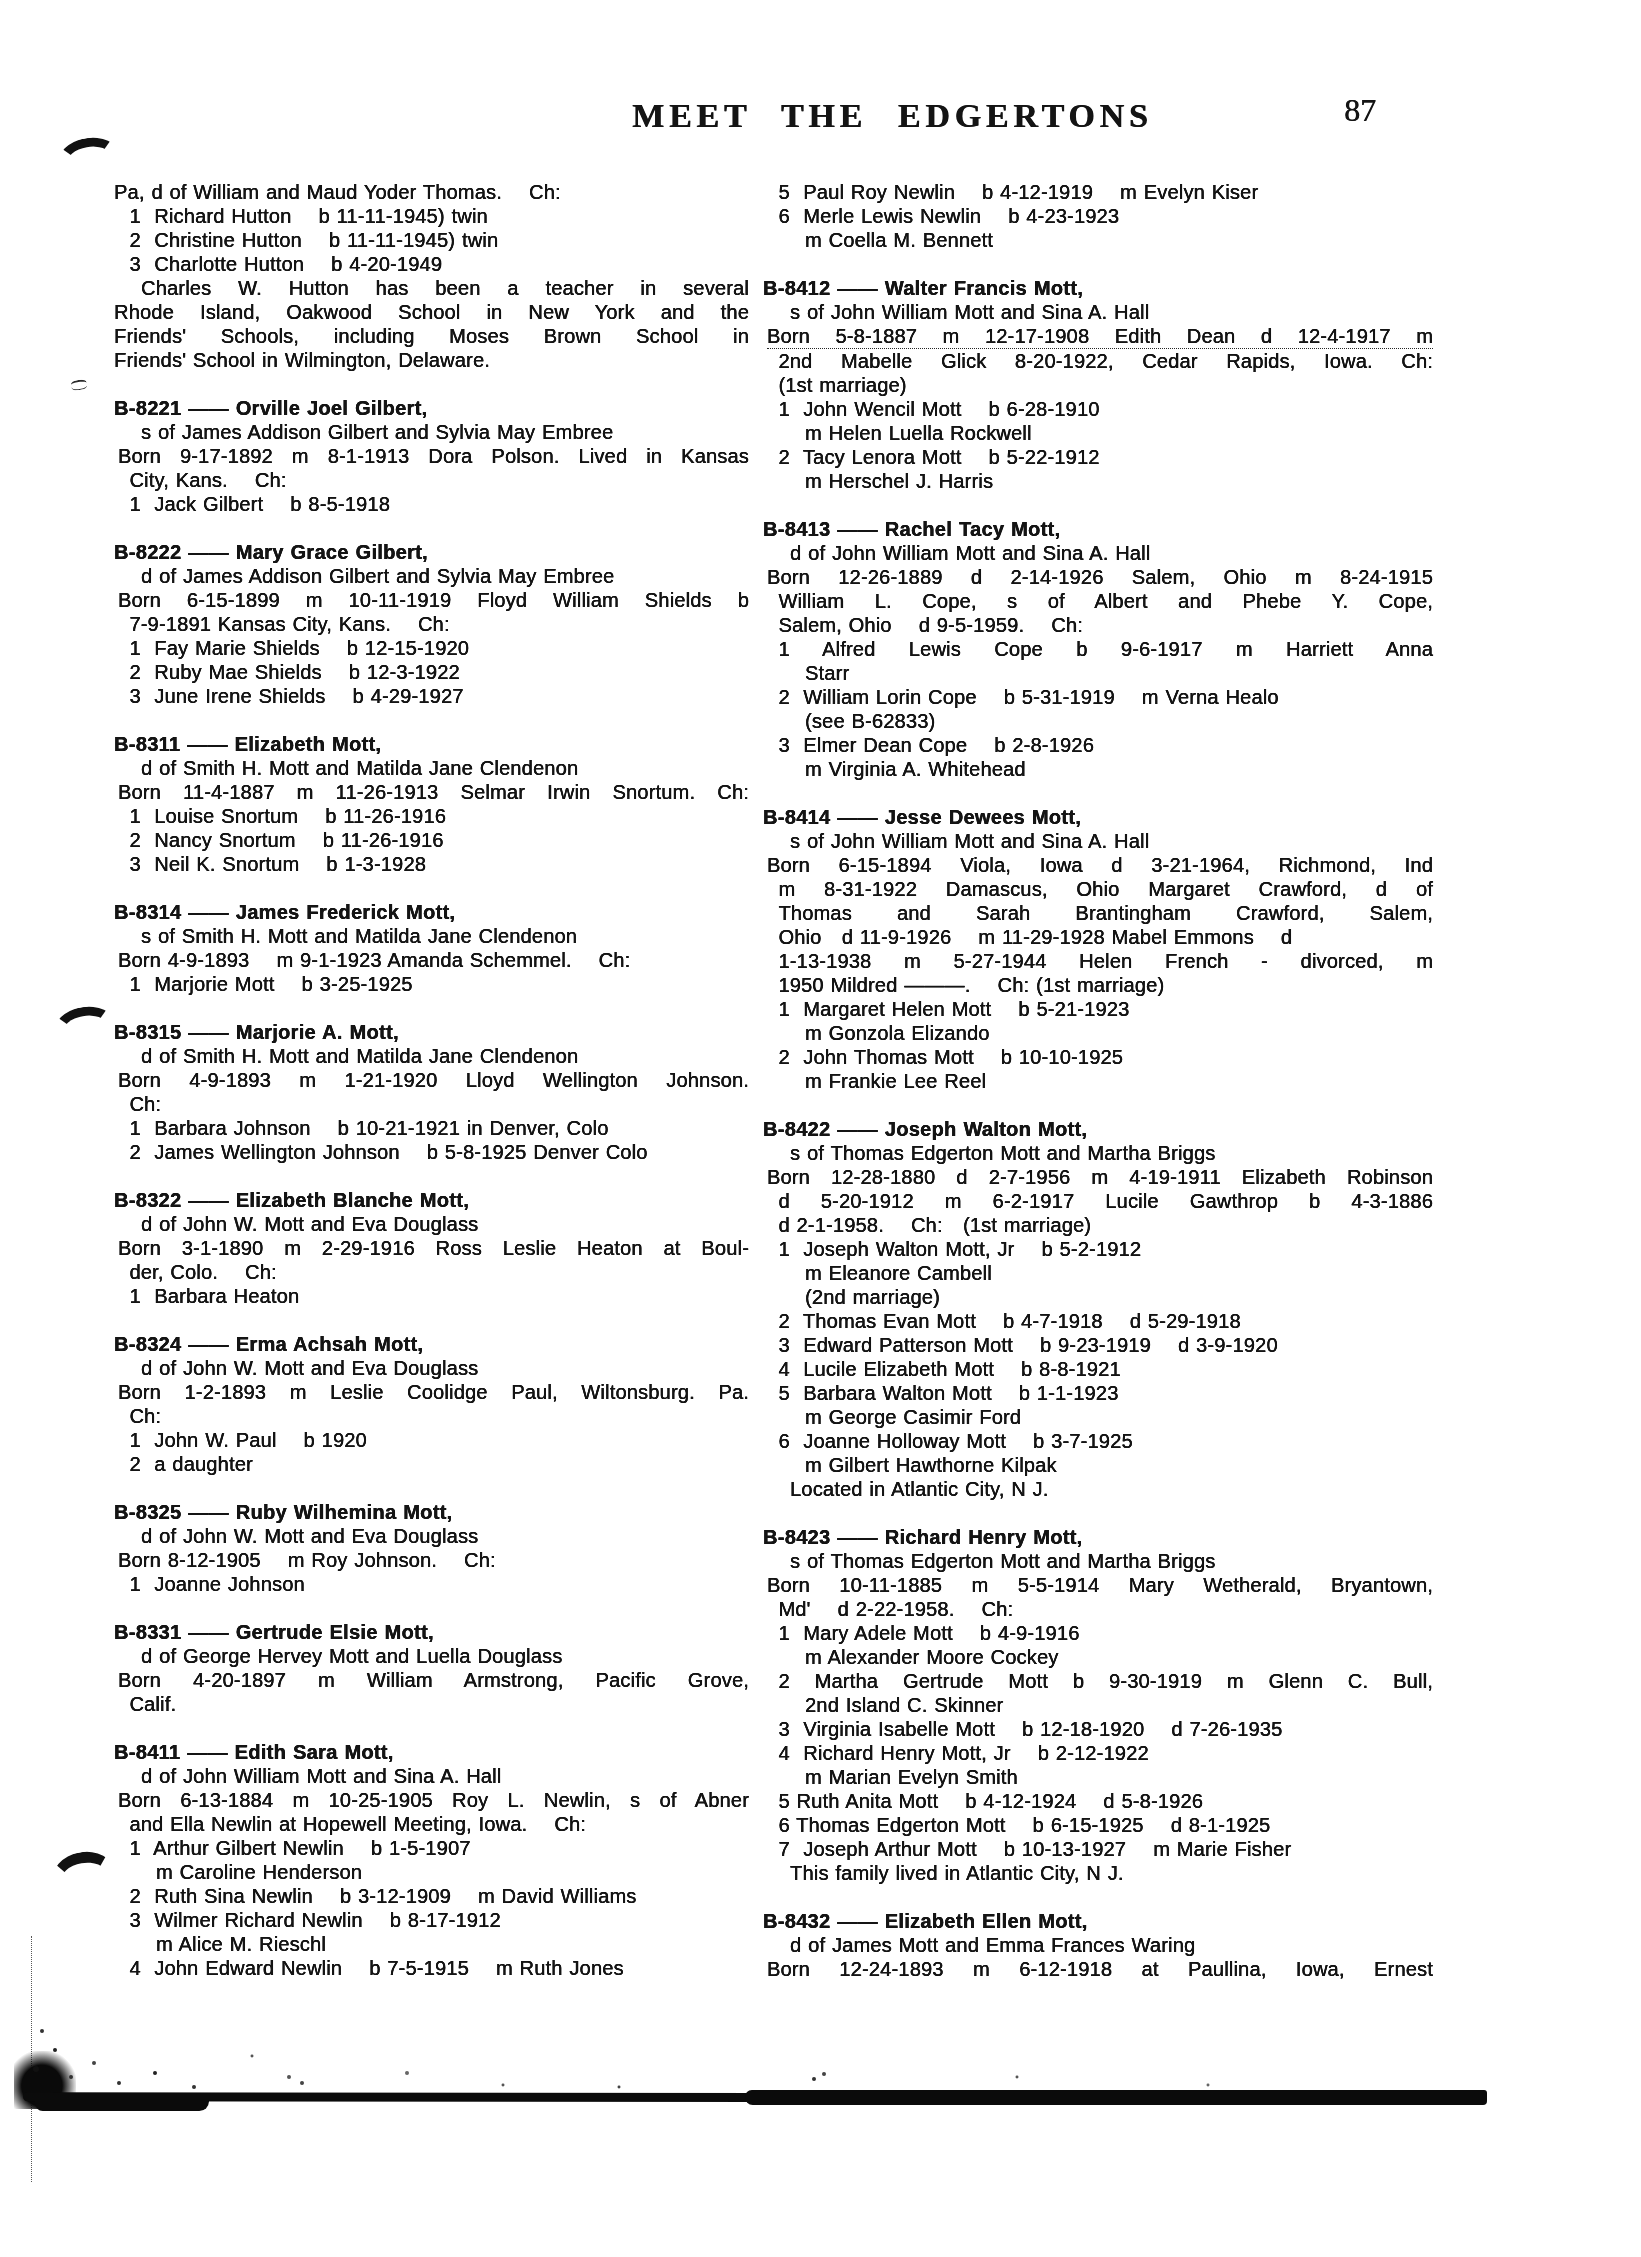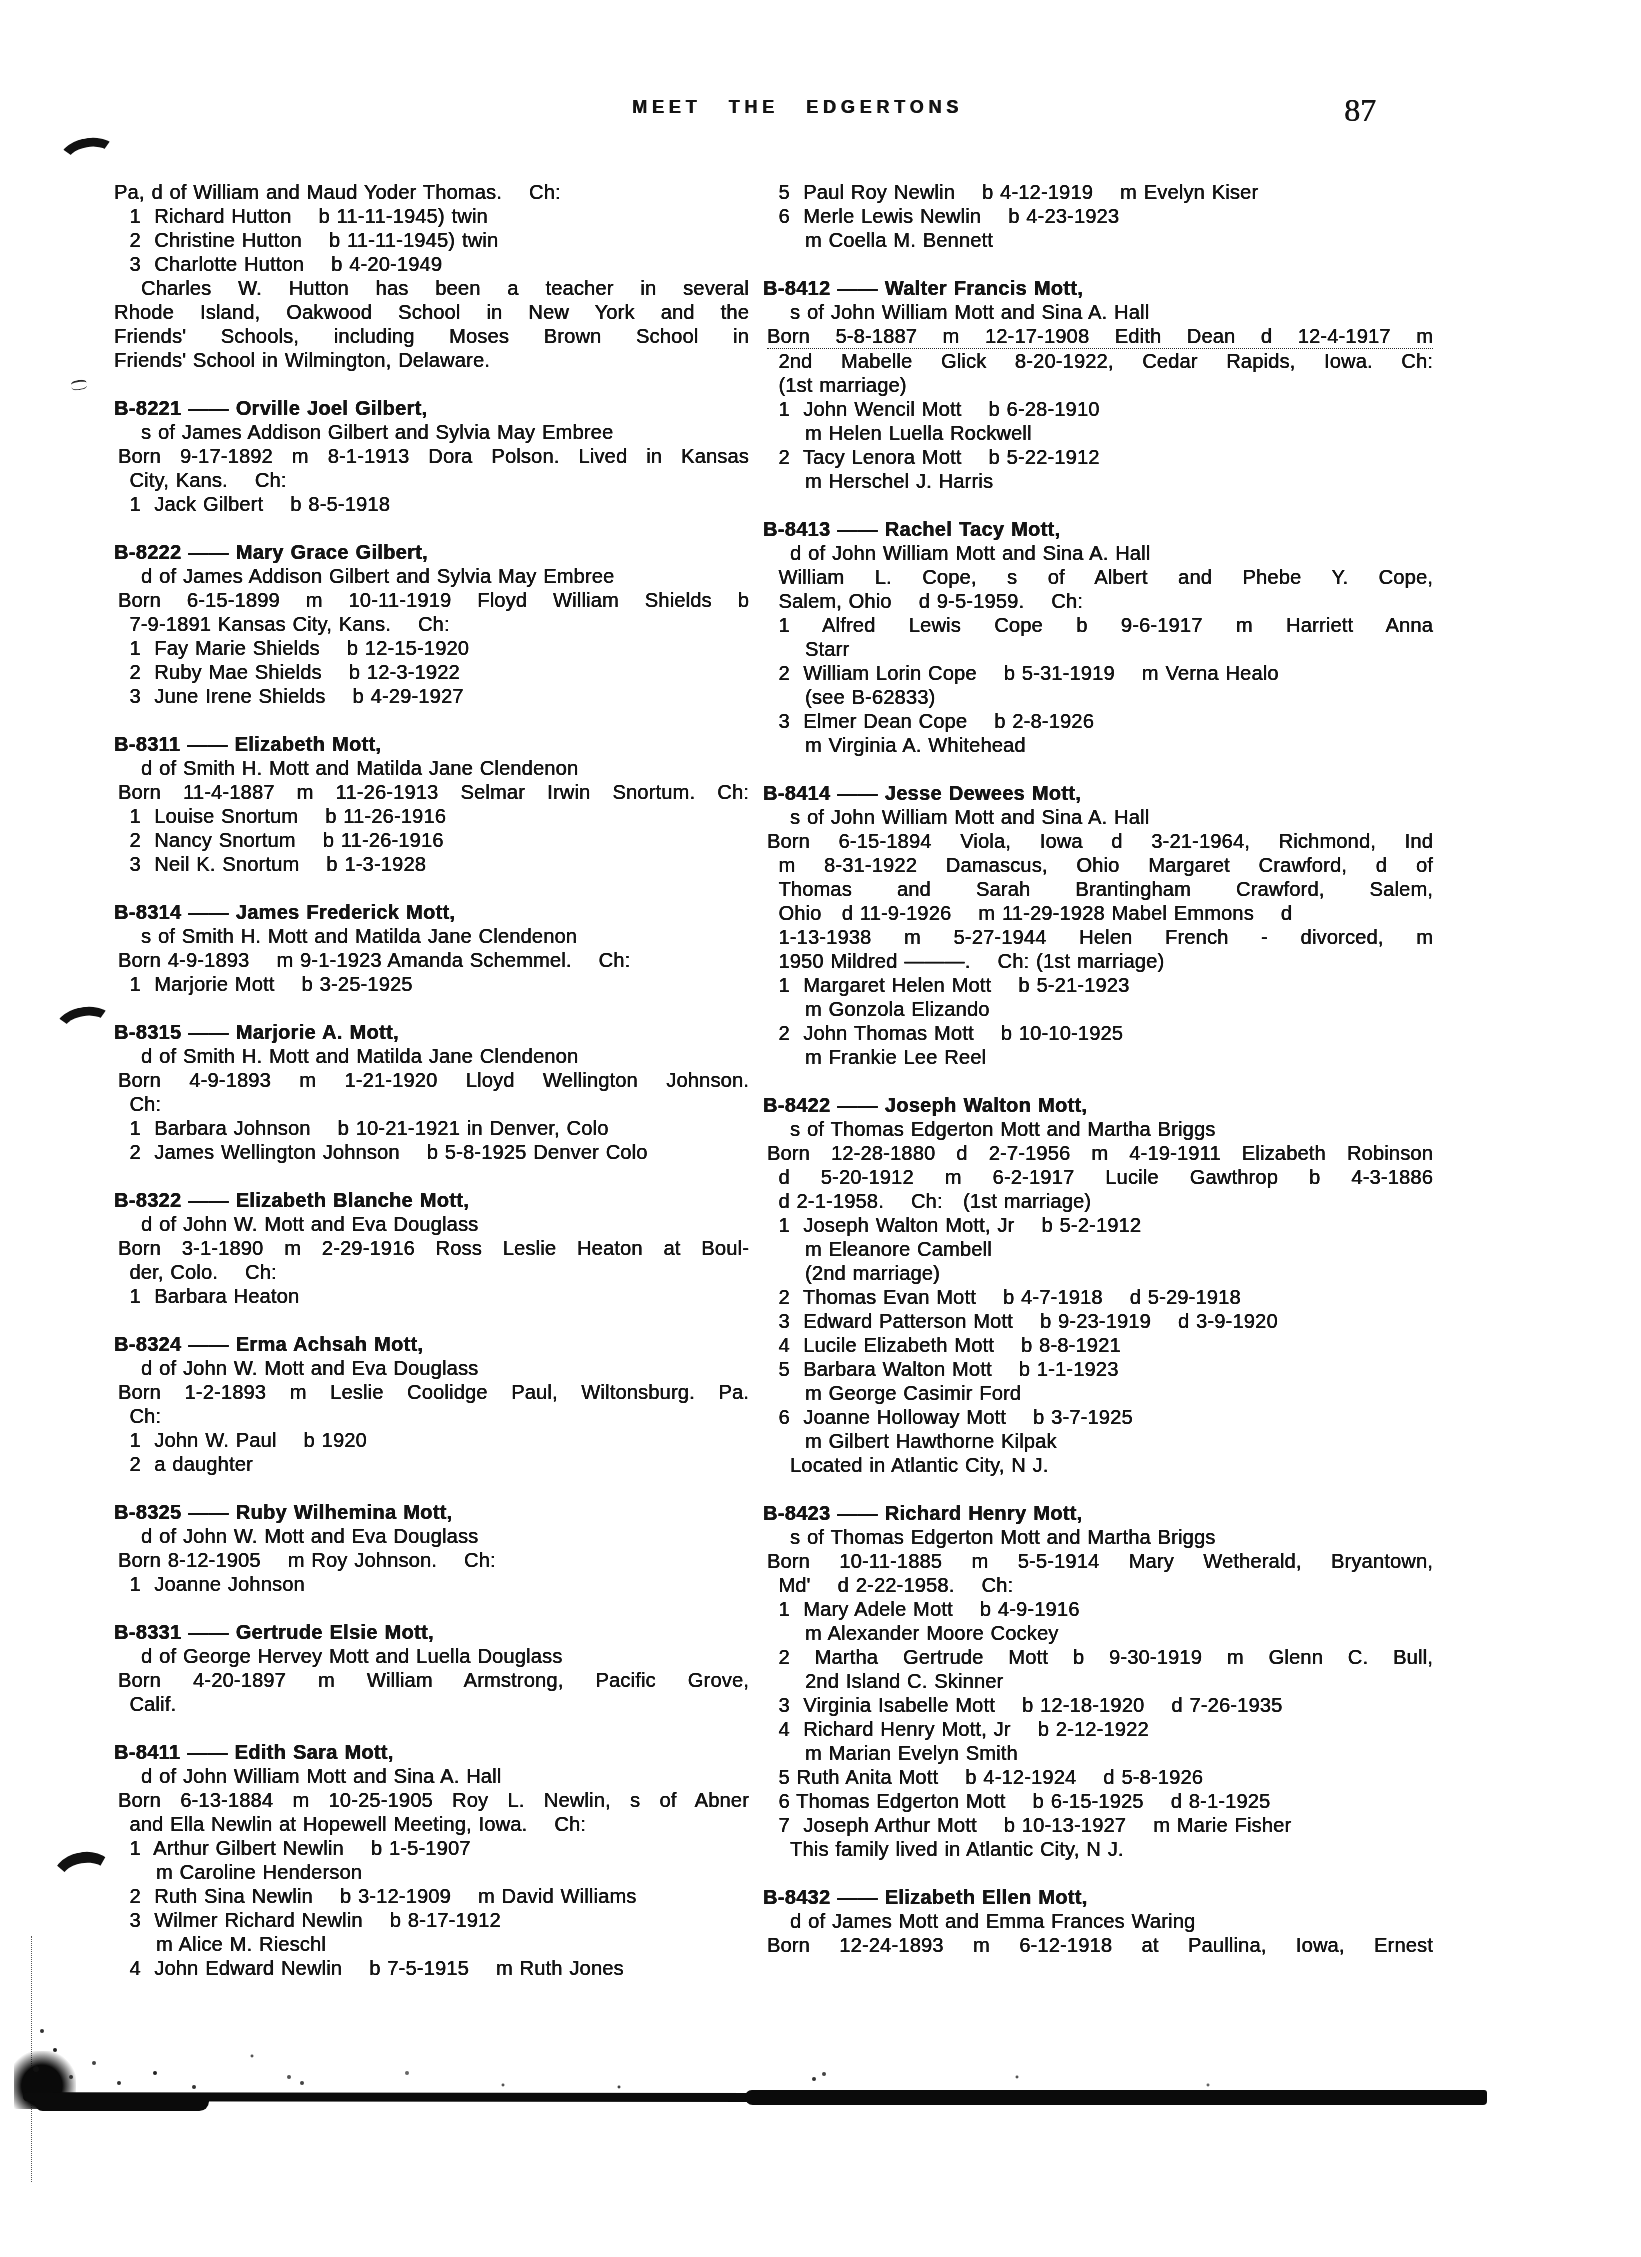--- a/index.html
+++ b/index.html
@@ -3,21 +3,21 @@
 <meta charset="utf-8">
 <style>
   html,body{margin:0;padding:0}
   body{
     width:1641px;height:2257px;position:relative;overflow:hidden;
     background:#ffffff;color:#141414;
     font-family:"Liberation Sans",sans-serif;
   }
   .title{
     position:absolute;left:632px;top:97px;
-    font-family:Liberation Sans, sans-serif;font-size:18px;font-weight:700;
+    font-family:Liberation Serif, serif;font-size:34px;font-weight:700;
     letter-spacing:4.8px;word-spacing:17.4px;
     text-shadow:0.6px 0 0 currentColor;
   }
   .pagenum{
     position:absolute;left:1344px;top:92px;
     font-family:"Liberation Serif",serif;font-size:32px;
     text-shadow:0.4px 0 0 currentColor;
   }
   .col{position:absolute;top:180px}
   #colL{left:114px;width:635px}
@@ -190,20 +190,21 @@
     <div class="line i1 j">2nd Mabelle Glick 8-20-1922, Cedar Rapids, Iowa. Ch:</div>
     <div class="line i1">(1st marriage)</div>
     <div class="line i1">1  John Wencil Mott    b 6-28-1910</div>
     <div class="line i3">m Helen Luella Rockwell</div>
     <div class="line i1">2  Tacy Lenora Mott    b 5-22-1912</div>
     <div class="line i3">m Herschel J. Harris</div>
   </section>
   <section class="ent">
     <div class="line hd">B-8413 —— Rachel Tacy Mott,</div>
     <div class="line i2">d of John William Mott and Sina A. Hall</div>
+    <div class="line b j">Born 12-26-1889 d 2-14-1926 Salem, Ohio m 8-24-1915</div>
     <div class="line i1 j">William L. Cope, s of Albert and Phebe Y. Cope,</div>
     <div class="line i1">Salem, Ohio    d 9-5-1959.    Ch:</div>
     <div class="line i1 j">1 Alfred Lewis Cope b 9-6-1917 m Harriett Anna</div>
     <div class="line i3">Starr</div>
     <div class="line i1">2  William Lorin Cope    b 5-31-1919    m Verna Healo</div>
     <div class="line i3">(see B-62833)</div>
     <div class="line i1">3  Elmer Dean Cope    b 2-8-1926</div>
     <div class="line i3">m Virginia A. Whitehead</div>
   </section>
   <section class="ent">

